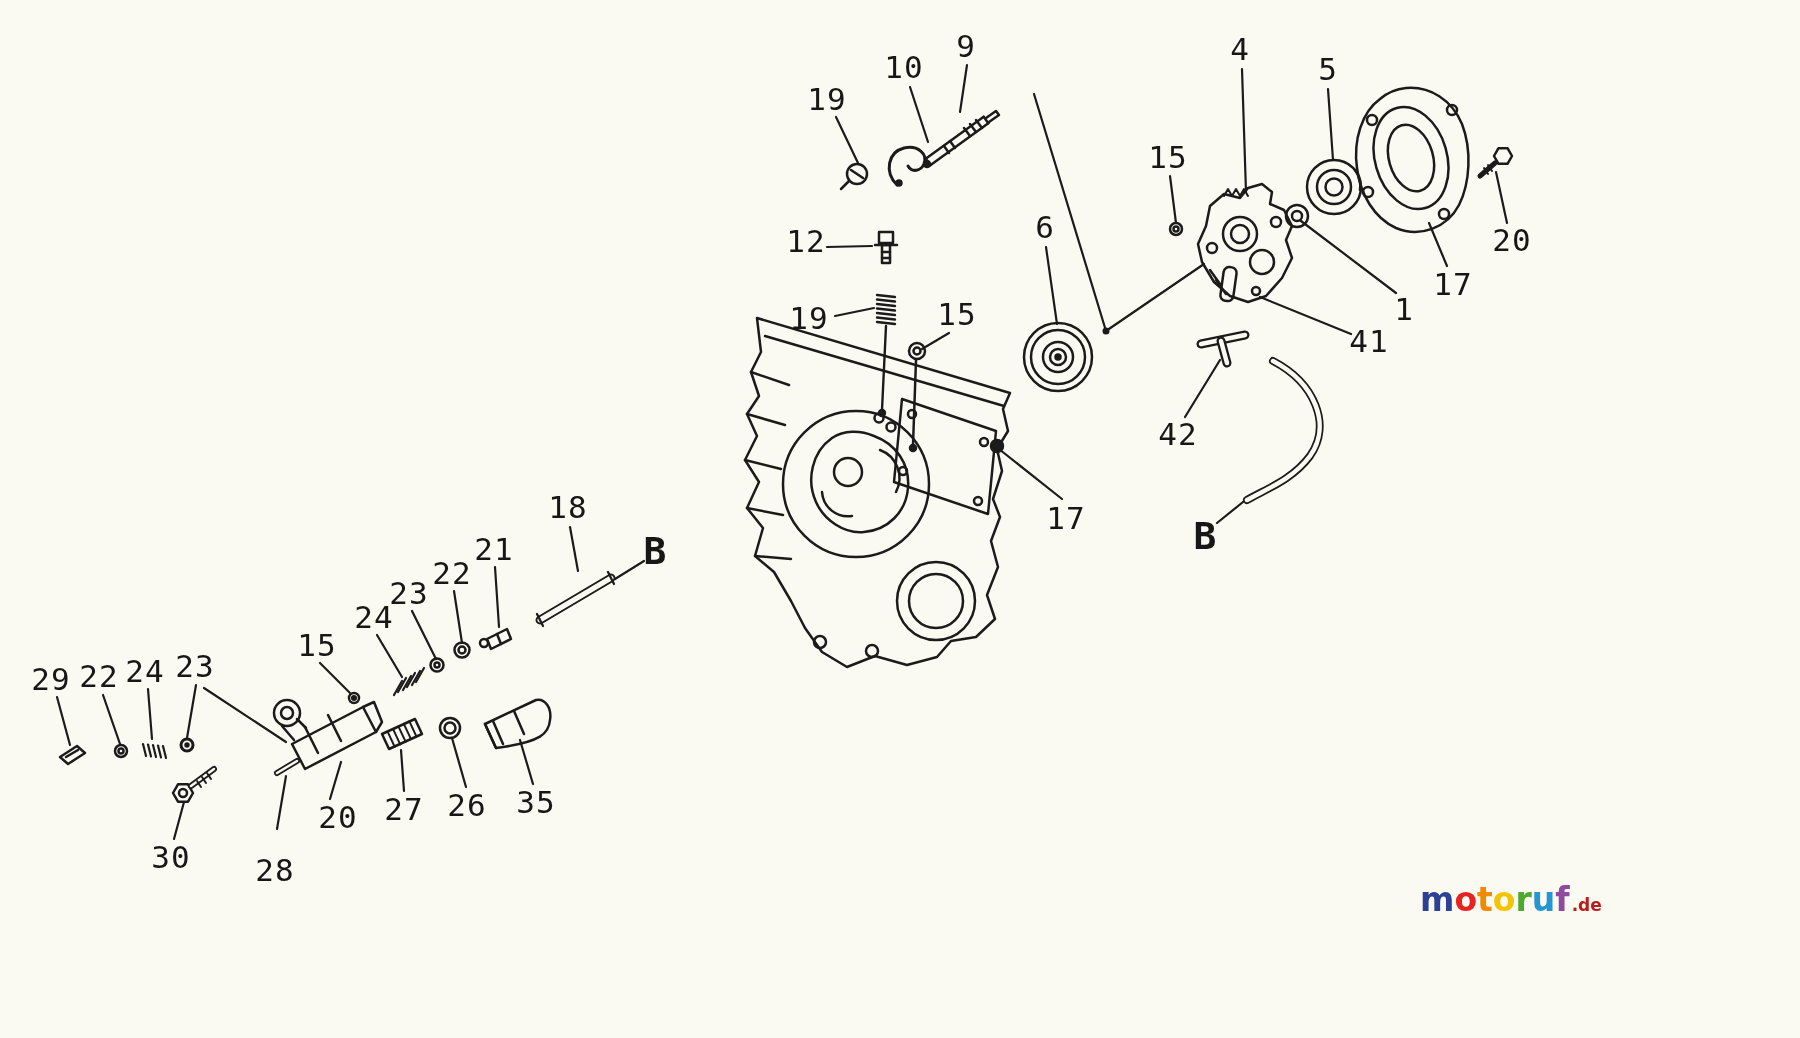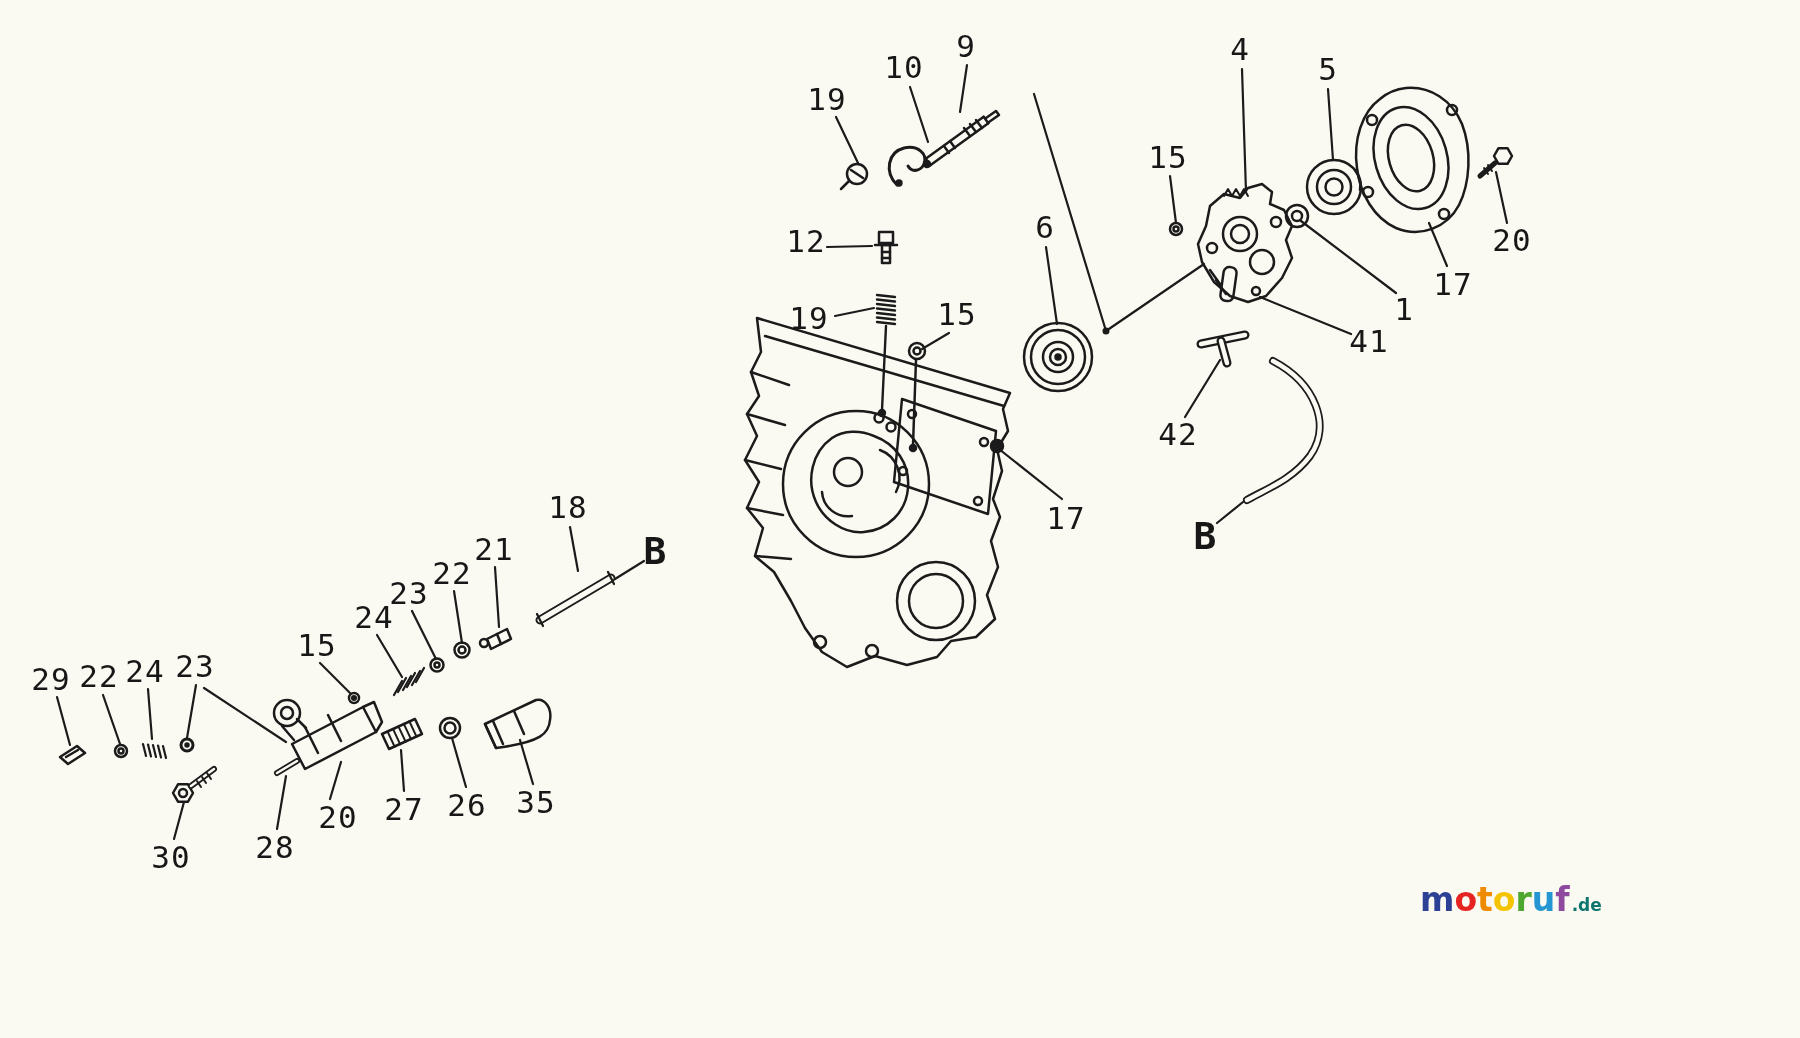--- a/index.html
+++ b/index.html
@@ -334,30 +334,30 @@
   <div class="part-label" style="left:374px;top:617px">24</div>
   <div class="part-label" style="left:317px;top:645px">15</div>
   <div class="part-label" style="left:51px;top:679px">29</div>
   <div class="part-label" style="left:99px;top:676px">22</div>
   <div class="part-label" style="left:145px;top:671px">24</div>
   <div class="part-label" style="left:195px;top:666px">23</div>
   <div class="part-label" style="left:338px;top:817px">20</div>
   <div class="part-label" style="left:404px;top:809px">27</div>
   <div class="part-label" style="left:467px;top:805px">26</div>
   <div class="part-label" style="left:536px;top:802px">35</div>
-  <div class="part-label" style="left:275px;top:847px">28</div>
+  <div class="part-label" style="left:275px;top:870px">28</div>
   <div class="part-label" style="left:171px;top:857px">30</div>
 
   <div class="part-label section-letter" style="left:1205px;top:536px">B</div>
   <div class="part-label section-letter" style="left:655px;top:551px">B</div>
 
   <div class="watermark">
     <span style="color: rgb(44, 64, 150);">m</span>
     <span style="color: rgb(229, 36, 33);">o</span>
     <span style="color: rgb(239, 139, 0);">t</span>
     <span style="color: rgb(245, 196, 0);">o</span>
     <span style="color: rgb(78, 167, 46);">r</span>
     <span style="color: rgb(37, 150, 209);">u</span>
     <span style="color: rgb(141, 74, 158);">f</span>
-    <span class="suffix" style="color: #0f766e;">.de</span>
+    <span class="suffix" style="color: #b91c1c;">.de</span>
   </div>
 
 </div>
 
 </body></html>

